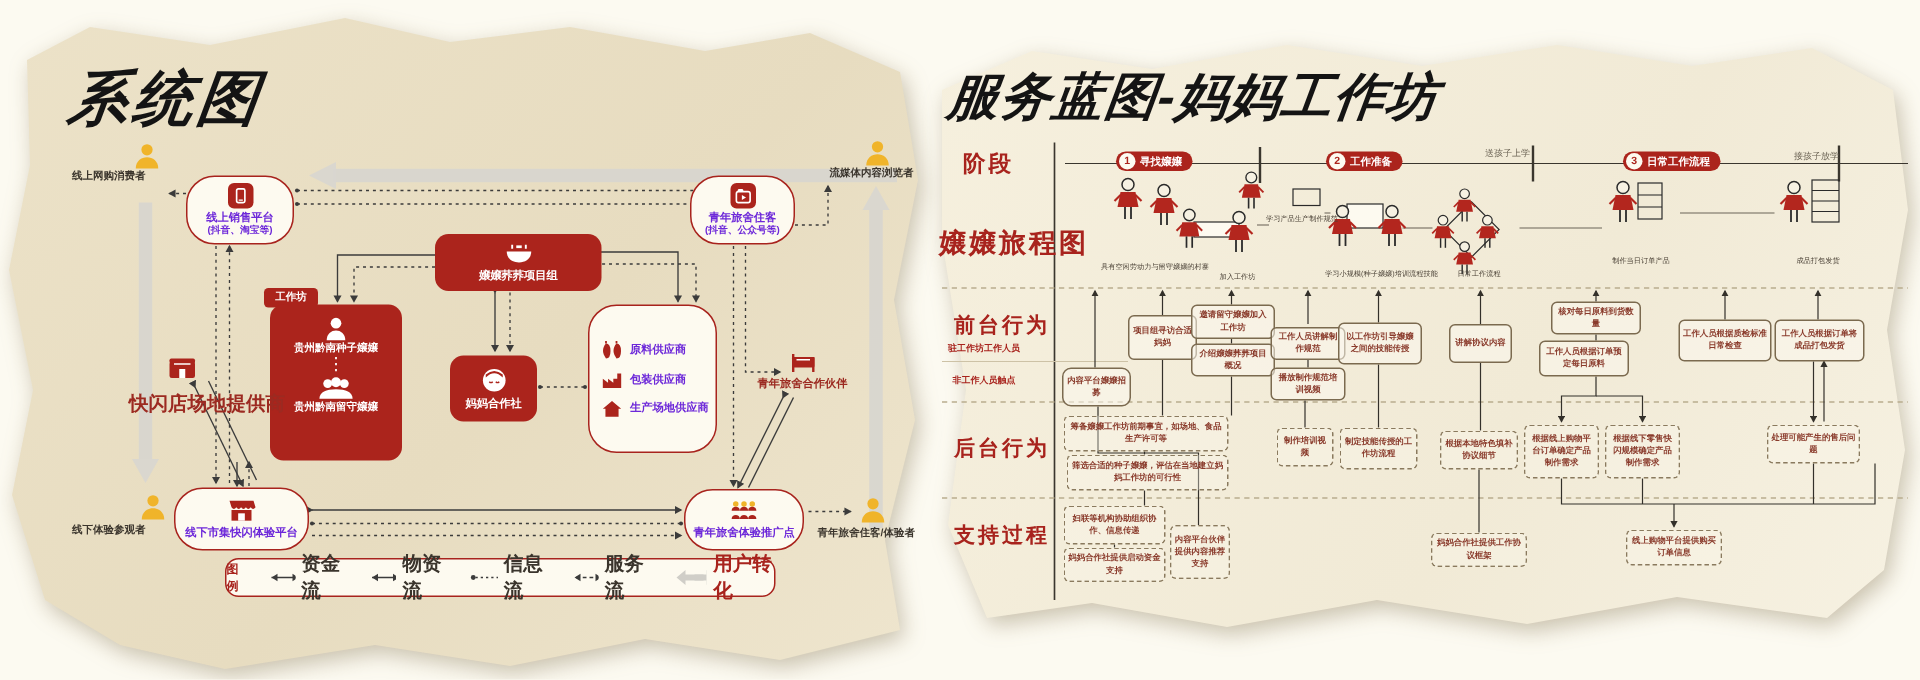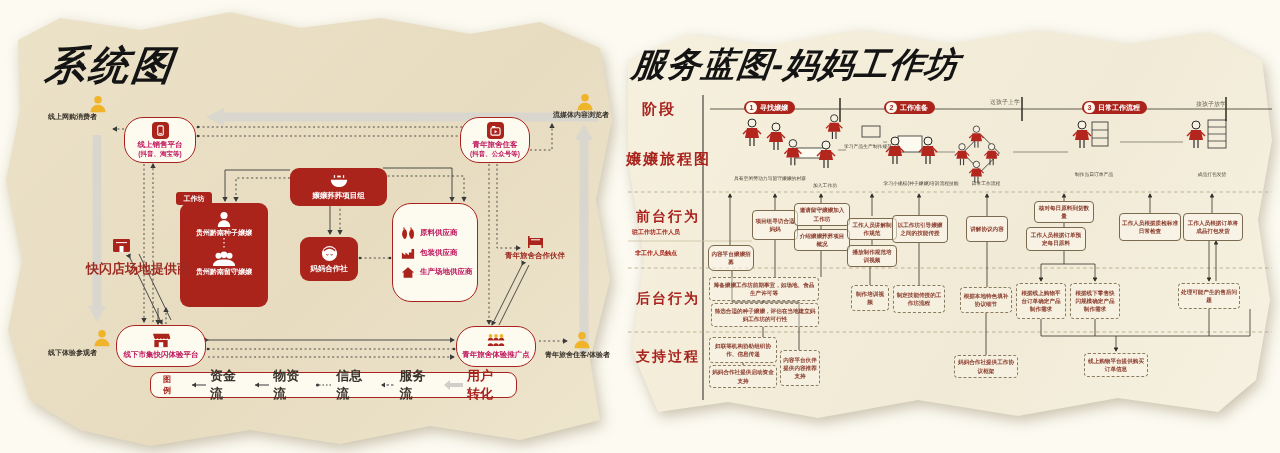--- a/index.html
+++ b/index.html
@@ -5,21 +5,21 @@
   html,body{margin:0;padding:0}
   body{width:1280px;height:453px;position:relative;overflow:hidden;
        background:#fcfaf1;font-family:"Liberation Sans","DejaVu Sans",sans-serif;}
   .abs{position:absolute;box-sizing:border-box}
   .paper{position:absolute;filter:drop-shadow(3px 5px 7px rgba(110,90,50,.35))}
   .paper-inner{width:100%;height:100%}
   
   .big-title{font-weight:900;font-style:italic;color:#141414;transform:skewX(-7deg);
              letter-spacing:3px;white-space:nowrap}
   
-  .wnode{background:#fdfaf0;border:1.6px solid #a8231d;border-radius:19px;color:#be185d;
+  .wnode{background:#fdfaf0;border:1.6px solid #a8231d;border-radius:19px;color:#6d28d9;
          display:flex;flex-direction:column;align-items:center;justify-content:center;
          text-align:center;font-weight:bold;line-height:1.25}
   .rnode{background:#ab241c;border-radius:9px;color:#fff;display:flex;flex-direction:column;
          align-items:center;justify-content:center;text-align:center;font-weight:bold;line-height:1.3}
   .icon-chip{width:17px;height:17px;border-radius:4px;background:#ab241c;display:flex;
              align-items:center;justify-content:center}
   .small-label{color:#9c2a21;font-weight:bold;white-space:nowrap}
   .actor-label{color:#3a342c;font-weight:bold;white-space:nowrap;font-size:7px}
   
   .row-label{color:#a8231d;font-weight:900;letter-spacing:2px;white-space:nowrap}
@@ -31,21 +31,21 @@
         color:#8a3b2c;font-size:5.6px;line-height:1.45;display:flex;align-items:center;
         justify-content:center;text-align:center;padding:1px 2px;font-weight:bold}
   .pill{background:#ab241c;border-radius:9px;color:#fff;display:flex;align-items:center;
         gap:3px;padding:1px 7px 1px 2px;font-size:7px;font-weight:bold;white-space:nowrap}
   .pill-num{width:11px;height:11px;border-radius:50%;background:#fdfaf0;color:#ab241c;
         display:flex;align-items:center;justify-content:center;font-size:7px;font-weight:900}
   .cap{color:#4a4136;font-size:4.8px;line-height:1.3;text-align:center;white-space:nowrap;
        overflow:visible;transform-origin:left top}
   .ann{color:#6e6657;font-size:6px;white-space:nowrap}
   .legend-wrap{background:#fdfaf0;border:1.6px solid #a8231d;border-radius:9px;
-        display:flex;align-items:center;gap:13px;padding:0 12px}
+        display:flex;align-items:center;gap:13px;padding:0 0}
   .legend-item{display:flex;align-items:center;gap:4px;color:#3a342c;font-size:13px;font-weight:bold}
   svg{display:block}
 </style>
 </head>
 <body>
 
 <div class="paper" style="left:0;top:0;width:640px;height:453px">
   <div class="paper-inner" style="background:linear-gradient(135deg,#ece2c8 0%,#e7dcc0 55%,#efe6cf 100%);
     clip-path:polygon(18px 40px,60px 18px,140px 30px,230px 12px,300px 28px,380px 18px,470px 34px,540px 22px,600px 48px,612px 120px,596px 200px,610px 280px,590px 360px,600px 420px,520px 440px,430px 426px,340px 444px,250px 430px,150px 446px,80px 430px,30px 400px,8px 330px,22px 260px,6px 180px,20px 110px)"></div>
 </div>
@@ -148,21 +148,21 @@
       <svg width="11" height="11" viewBox="0 0 12 12">
           <rect x="1" y="3" width="10" height="8" rx="1.5" fill="none" stroke="#fff" stroke-width="1.2"></rect>
           <path d="M5,5.5 l3,1.8 -3,1.8 z" fill="#fff"></path>
           <rect x="2" y="1" width="4" height="2" rx="1" fill="#fff"></rect>
         </svg>
     </span>
     <span style="font-size:7.5px;margin-top:1px">青年旅舍住客</span>
     <span style="font-size:6.5px">(抖音、公众号等)</span>
   </div>
 
-  <div class="abs rnode" style="left:290px;top:168px;width:97px;height:38px">
+  <div class="abs rnode" style="left:290px;top:156px;width:111px;height:38px">
     <svg width="20" height="15" viewBox="0 0 22 16">
       <line x1="6" y1="1" x2="6" y2="4" stroke="#fff" stroke-width="1.4"></line>
         <line x1="16" y1="1" x2="16" y2="4" stroke="#fff" stroke-width="1.4"></line>
       <rect x="9" y="1.5" width="4" height="2" fill="#fff"></rect>
       <path d="M2,6 h18 c0,5 -4,8 -9,8 s-9,-3 -9,-8 z" fill="#fff"></path>
       </svg>
     <span style="font-size:7.5px;margin-top:2px">嬢嬢荞荞项目组</span>
   </div>
 
   <div class="abs rnode" style="left:176px;top:192px;width:36px;height:13px;border-radius:3px;font-size:7px">工作坊</div>
@@ -360,21 +360,21 @@
       <path d="M421,319 V336 H630 V309"></path>
       <path d="M475,319 V336"></path>
       <path d="M496,336 V351" marker-end="url(#ar2)"></path>
       <line x1="589" y1="241" x2="589" y2="281" marker-end="url(#ar2)"></line>
       <line x1="596" y1="281" x2="596" y2="241" marker-end="url(#ar2)"></line>
       <line x1="589" y1="309" x2="589" y2="336"></line>
     </g>
   </svg>
 
   <div class="abs row-label" style="left:22px;top:100px;font-size:15px">阶段</div>
-  <div class="abs row-label" style="left:6px;top:150px;font-size:15px">嬢嬢旅程图</div>
+  <div class="abs row-label" style="left:6px;top:150px;font-size:18px">嬢嬢旅程图</div>
   <div class="abs row-label" style="left:16px;top:208px;font-size:14px">前台行为</div>
   <div class="abs sub-label" style="left:12px;top:228px">驻工作坊工作人员</div>
   <div class="abs sub-label" style="left:15px;top:249px">非工作人员触点</div>
   <div class="abs row-label" style="left:16px;top:290px;font-size:14px">后台行为</div>
   <div class="abs row-label" style="left:16px;top:348px;font-size:14px">支持过程</div>
 
   <div class="abs pill" style="left:124px;top:101px">
     <span class="pill-num">1</span>
     <span>寻找嬢嬢</span>
   </div>

